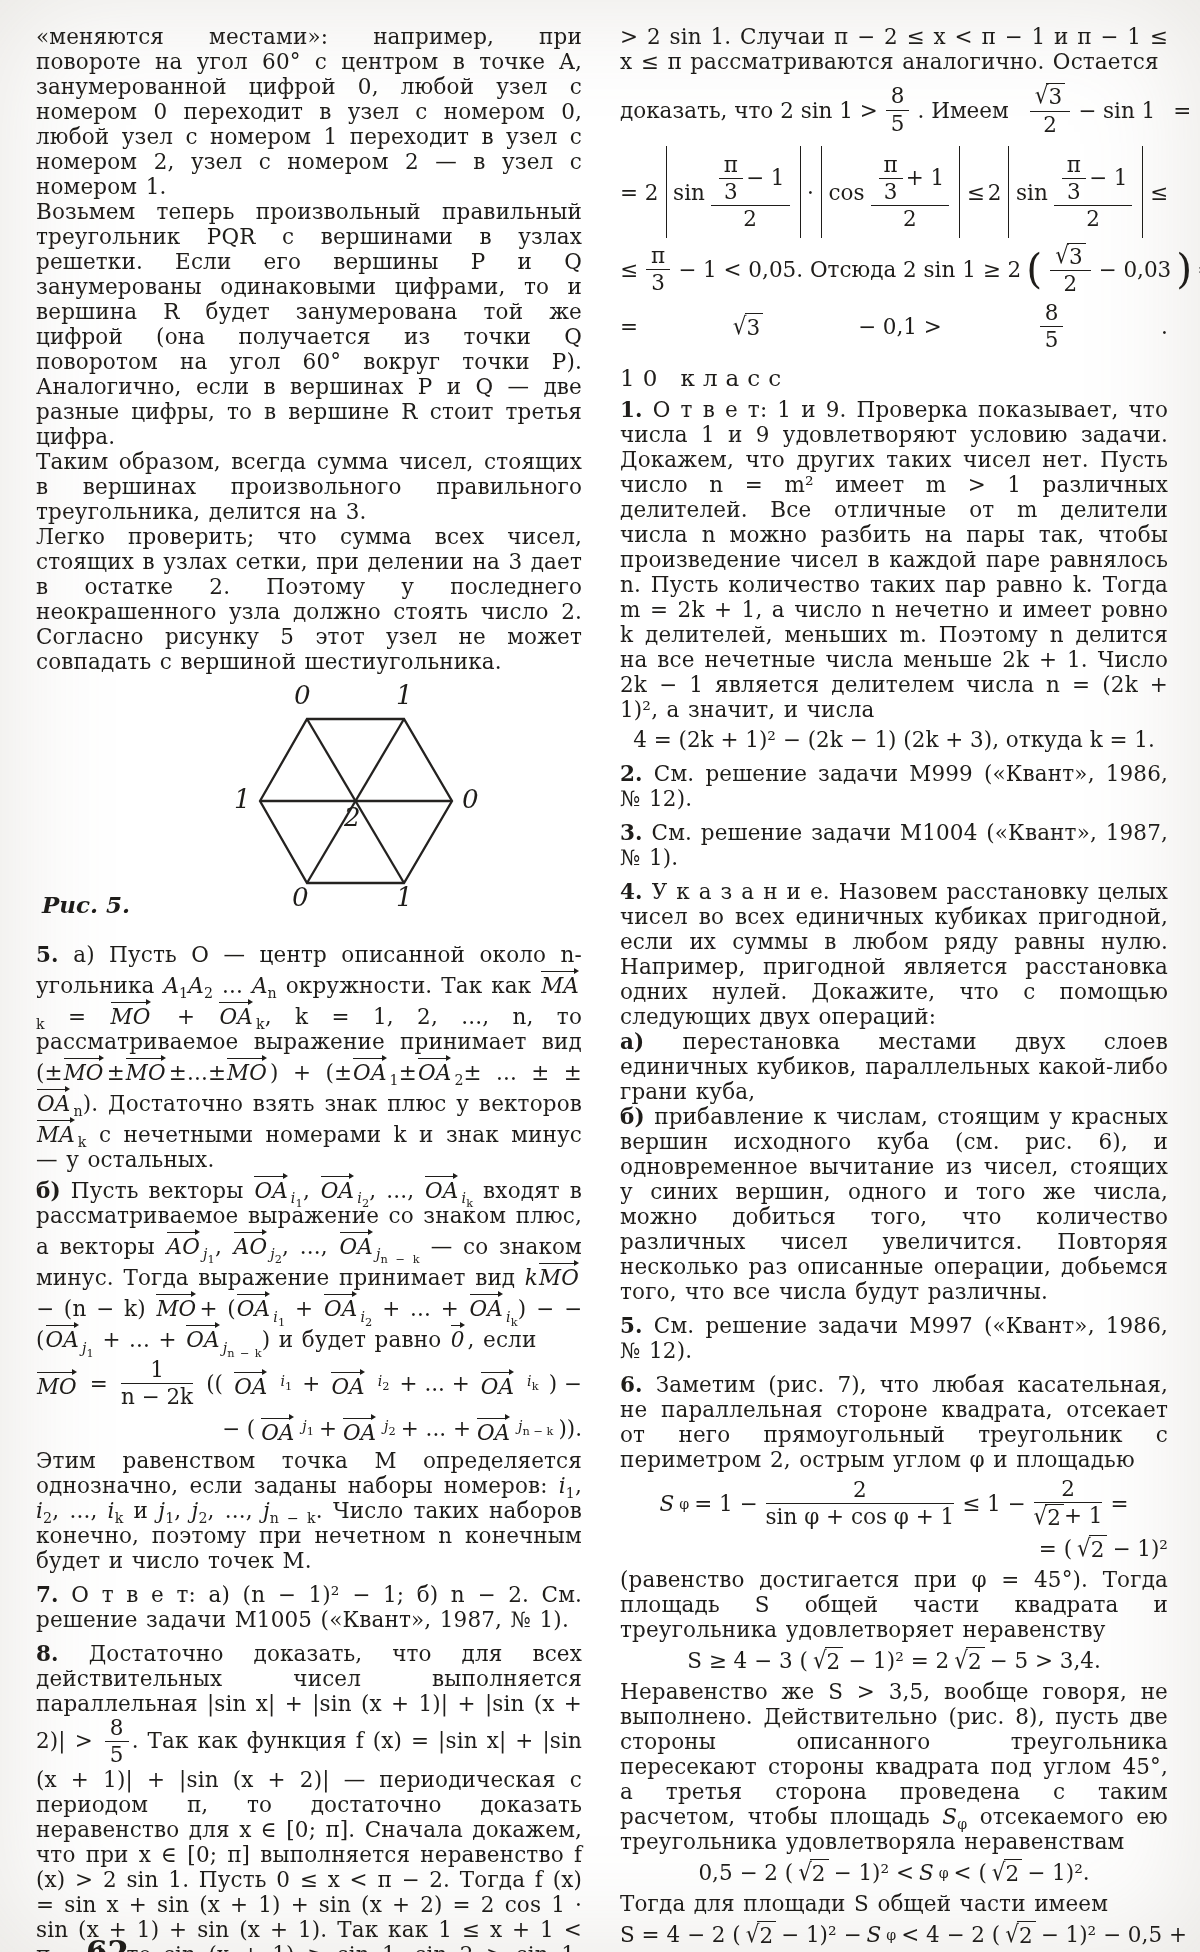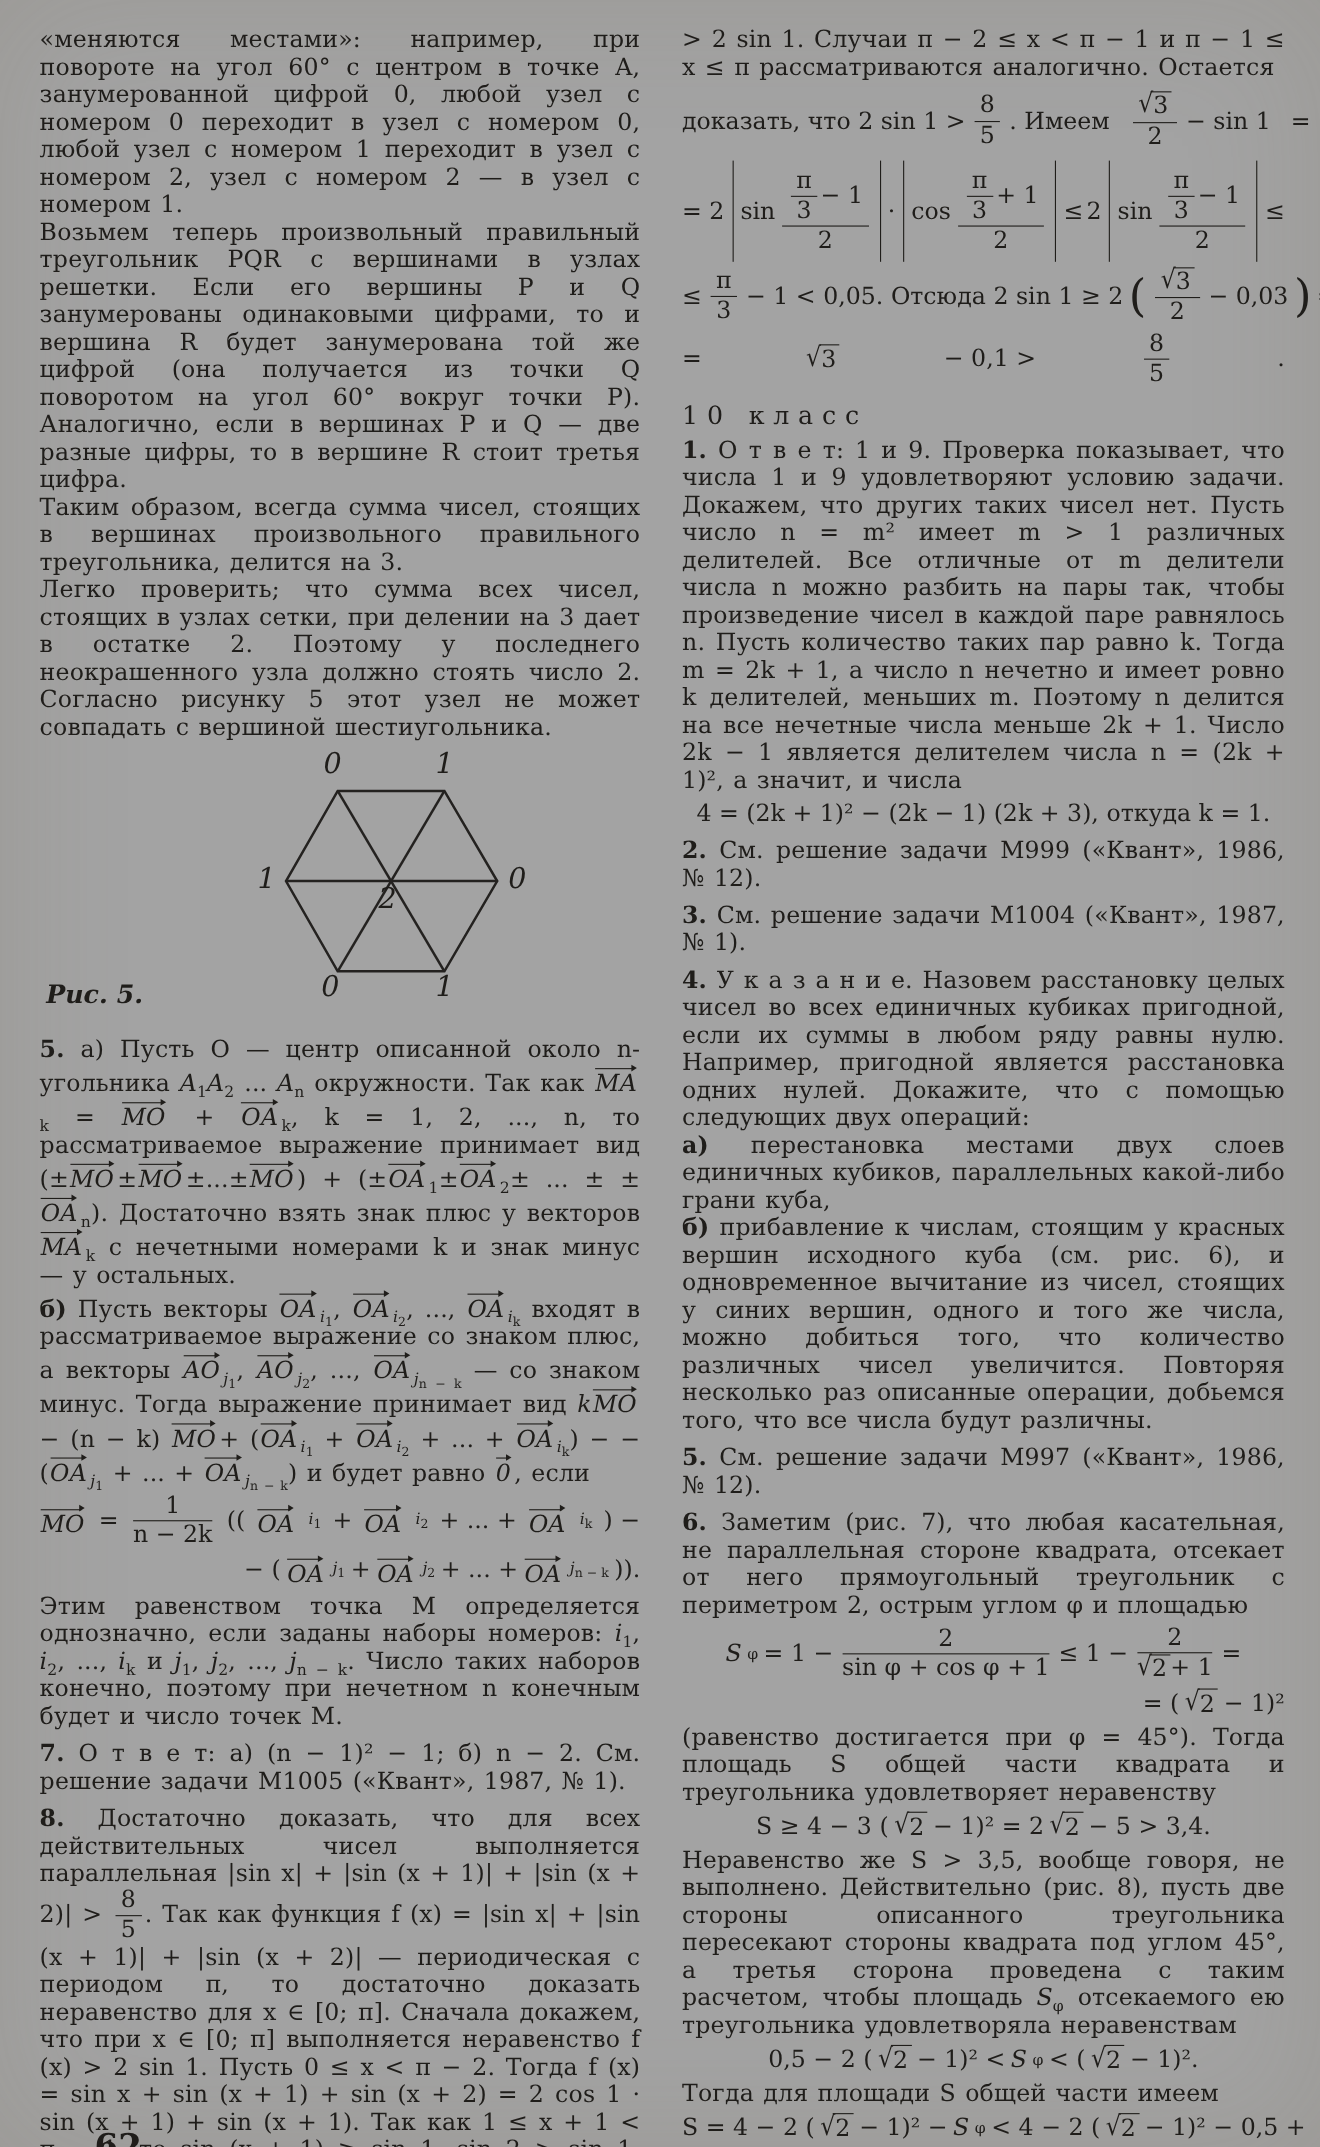--- a/index.html
+++ b/index.html
@@ -1,18 +1,18 @@
 <!DOCTYPE html>
 <html lang="ru"><head>
 <meta charset="utf-8">
 <style>
   html,body{margin:0;padding:0;}
   body{width:1200px;height:1952px;background:#e8e5de;font-family:"DejaVu Serif","Liberation Serif",serif;}
   .page{position:relative;width:1200px;height:1952px;overflow:hidden;color:#1f1d1a;
-        background:#a3a3a3;
+        background:#ffffff;
         box-shadow:inset 0 0 120px rgba(120,110,90,.18);}
   .col{position:absolute;top:24px;}
   .col-l{left:36px;width:546px;}
   .col-r{left:620px;width:548px;}
   p.t{margin:0;font-size:21.5px;line-height:25px;text-align:justify;
       letter-spacing:.15px;word-spacing:1.5px;hyphens:auto;}
   p.t + p.t{margin-top:0;}
   .mt{margin-top:9px !important;}
   .inum{font-weight:bold;}
   i{font-style:italic;}

